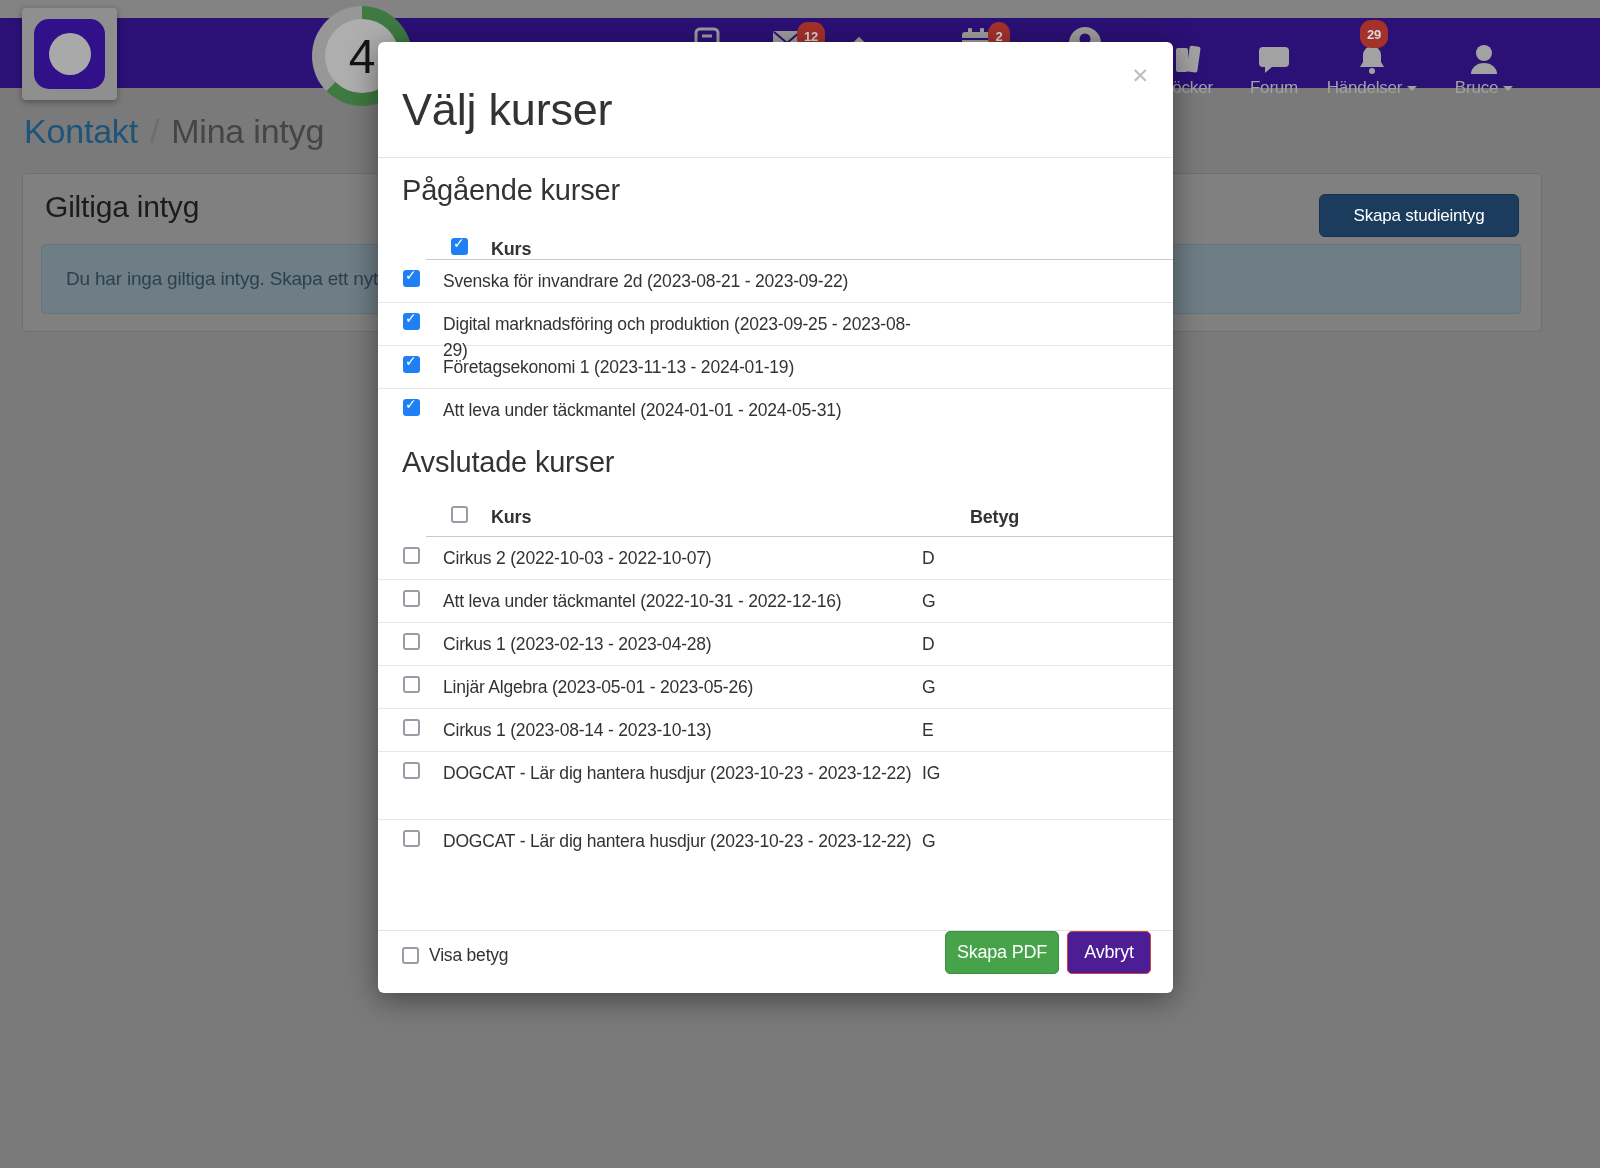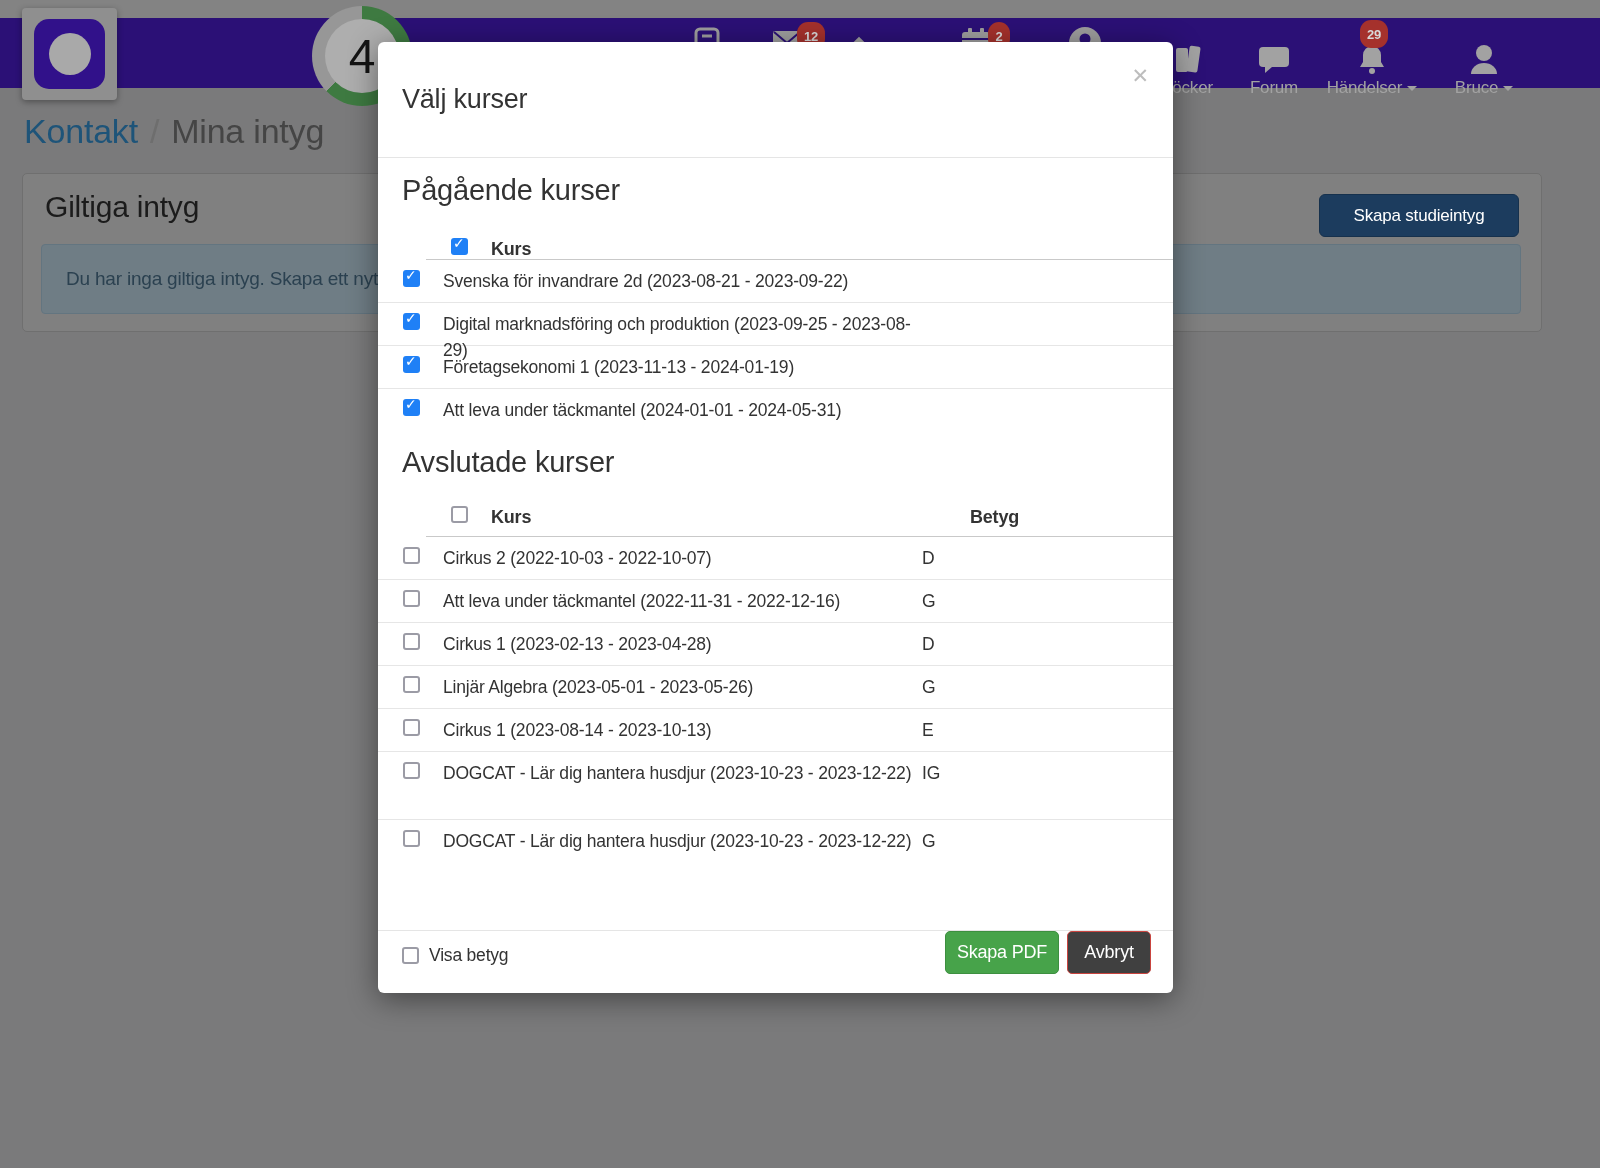--- a/index.html
+++ b/index.html
@@ -51,21 +51,21 @@
     font-size:17px; display:flex; align-items:center; justify-content:center; }
   .alert { position:absolute; left:18px; top:70px; width:1480px; height:70px;
     background:#6f7d85; border:1px solid #637580; border-radius:4px;
     color:#2b4150; font-size:19px; display:flex; align-items:center; padding-left:24px;
     overflow:hidden; white-space:nowrap; }
   
   .modal { position:absolute; left:378px; top:42px; width:795px; height:951px; background:#fff;
     border-radius:6px; box-shadow:0 6px 30px rgba(0,0,0,.45); z-index:10; }
   .modal-close { position:absolute; top:22px; right:24px; font-size:21px; font-weight:bold;
     color:#bdbdbd; cursor:default; }
-  .modal-title { position:absolute; left:24px; top:42px; font-size:27px; color:#333; }
+  .modal-title { position:absolute; left:24px; top:42px; font-size:45px; color:#333; }
   .modal-header-line { position:absolute; left:0; top:115px; width:100%; height:1px; background:#e5e5e5; }
   .section-heading { position:absolute; left:24px; font-size:29px; color:#333; }
   .sh-ongoing { top:132px; }
   .sh-finished { top:404px; }
   .tbl { position:absolute; left:0; width:100%; }
   .tbl-ongoing { top:186px; }
   .tbl-finished { top:454px; }
   .trow { position:relative; display:flex; align-items:flex-start; padding:8px 0 0 25px; }
   .trow.head { font-weight:bold; border-bottom:1px solid #c9c9c9;margin-left:48px; }
   .trow.line { border-bottom:1px solid #e6e6e6; }
@@ -81,21 +81,21 @@
   .cb.checked::after { content:"✓"; position:absolute; left:2px; top:-3px; color:#fff;
     font-size:14px; font-weight:bold; }
   .cb.unchecked { background:#fff; border:2px solid #9b9ba5; }
   
   .modal-footer-line { position:absolute; left:0; top:888px; width:100%; height:1px; background:#e5e5e5; }
   .visa-betyg { position:absolute; left:24px; top:903px; display:flex; align-items:center; }
   .visa-betyg .vb-label { margin-left:10px; font-size:17.5px; color:#333; }
   .btn { position:absolute; top:889px; height:43px; border-radius:5px; color:#fff; font-size:18px;
     display:flex; align-items:center; justify-content:center; }
   .btn-pdf { left:567px; width:114px; background:#47a34a; border:1px solid #3d8f40; }
-  .btn-cancel { left:689px; width:84px; background:#404040; border:1px solid #c9443f;text-align:right; }
+  .btn-cancel { left:689px; width:84px; background:#4c1d95; border:1px solid #c9443f;text-align:right; }
 </style>
 </head>
 <body>
 
 <div class="screen">
 
   <div class="topstrip"></div>
 
   <div class="navbar">
 
@@ -229,21 +229,21 @@
         <span class="course">Kurs</span>
         <span class="betyg">Betyg</span>
       </div>
       <div class="trow line h43">
         <span class="cb unchecked"></span>
         <span class="course">Cirkus 2 (2022-10-03 - 2022-10-07)</span>
         <span class="betyg">D</span>
       </div>
       <div class="trow line h43">
         <span class="cb unchecked"></span>
-        <span class="course">Att leva under täckmantel (2022-11-31 - 2022-12-16)</span>
+        <span class="course">Att leva under täckmantel (2022-10-31 - 2022-12-16)</span>
         <span class="betyg">G</span>
       </div>
       <div class="trow line h43">
         <span class="cb unchecked"></span>
         <span class="course">Cirkus 1 (2023-02-13 - 2023-04-28)</span>
         <span class="betyg">D</span>
       </div>
       <div class="trow line h43">
         <span class="cb unchecked"></span>
         <span class="course">Linjär Algebra (2023-05-01 - 2023-05-26)</span>

